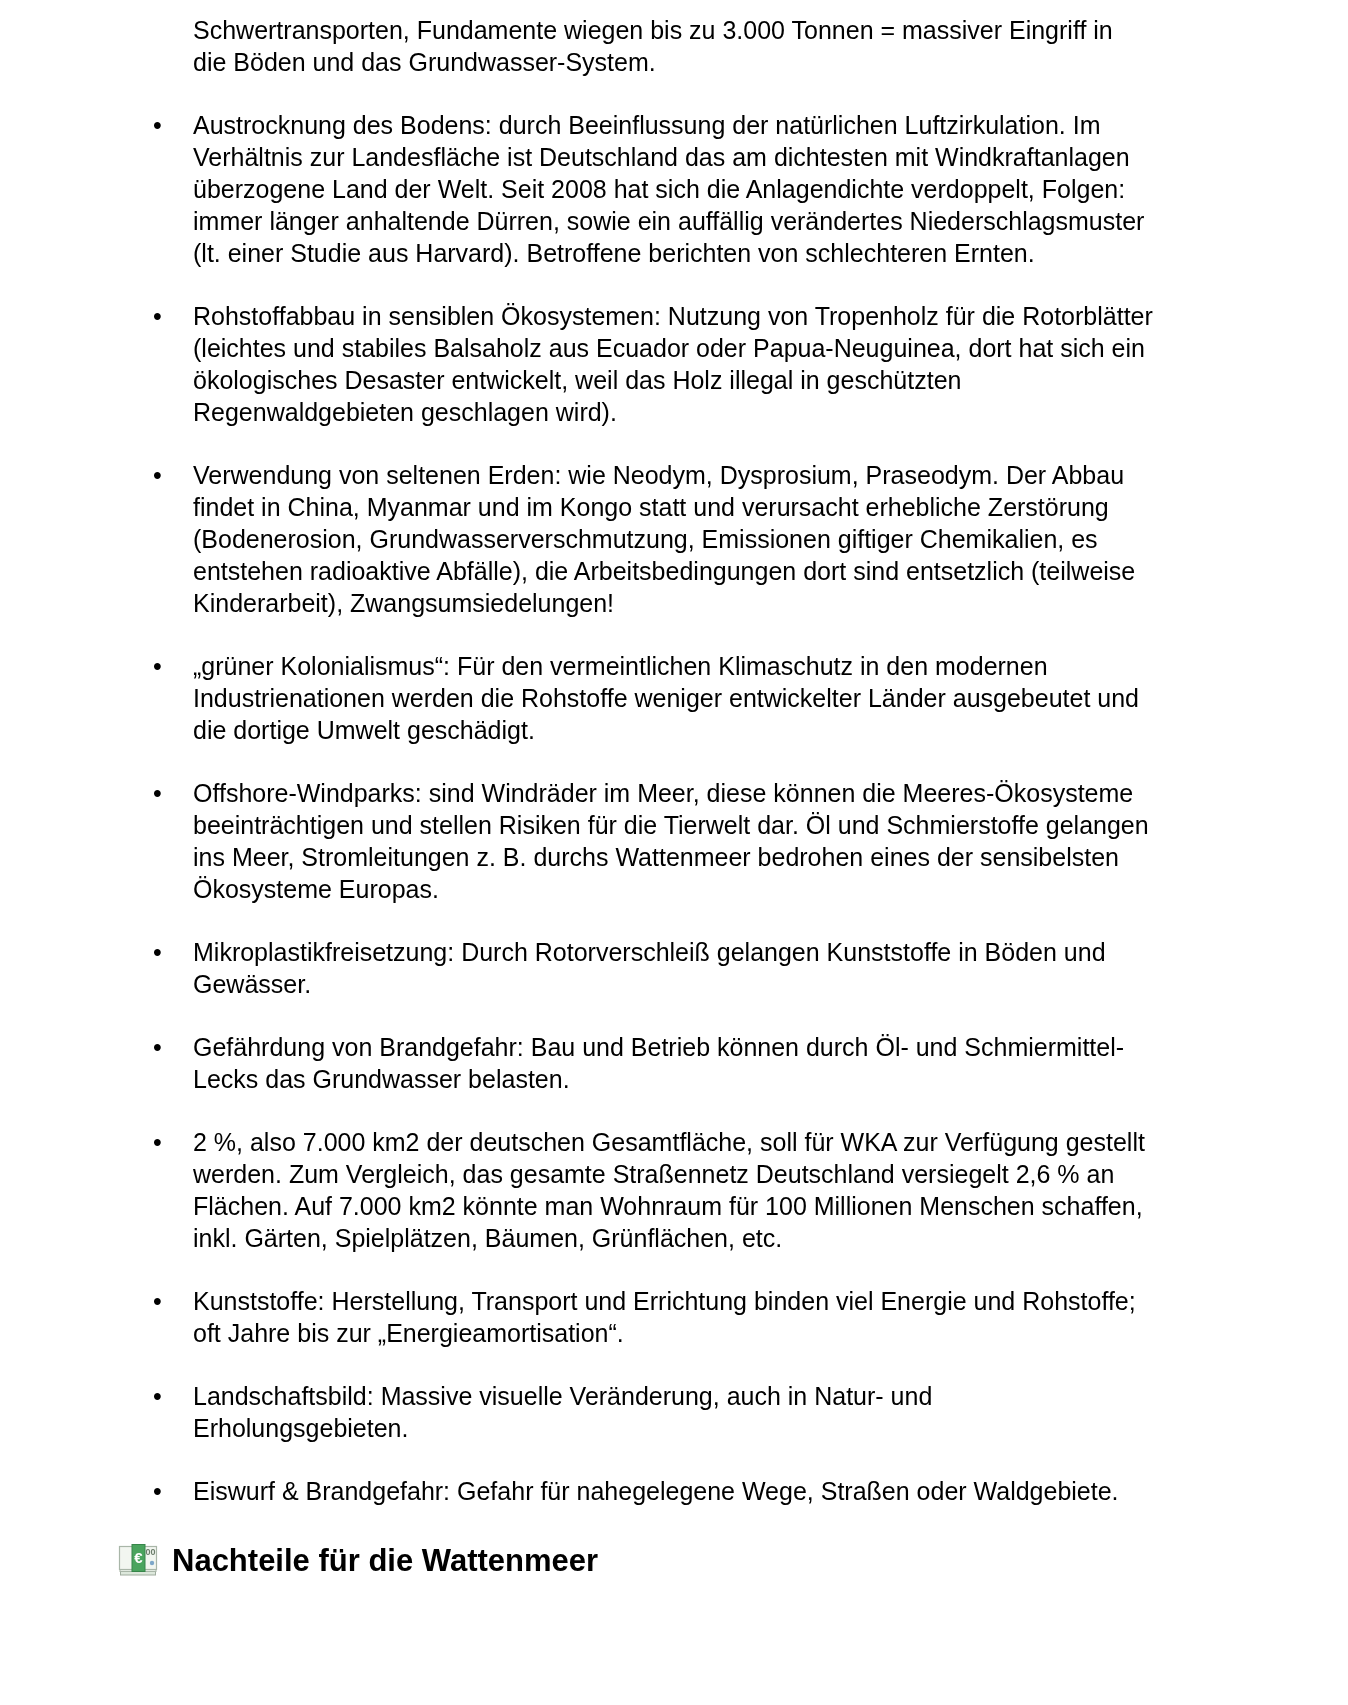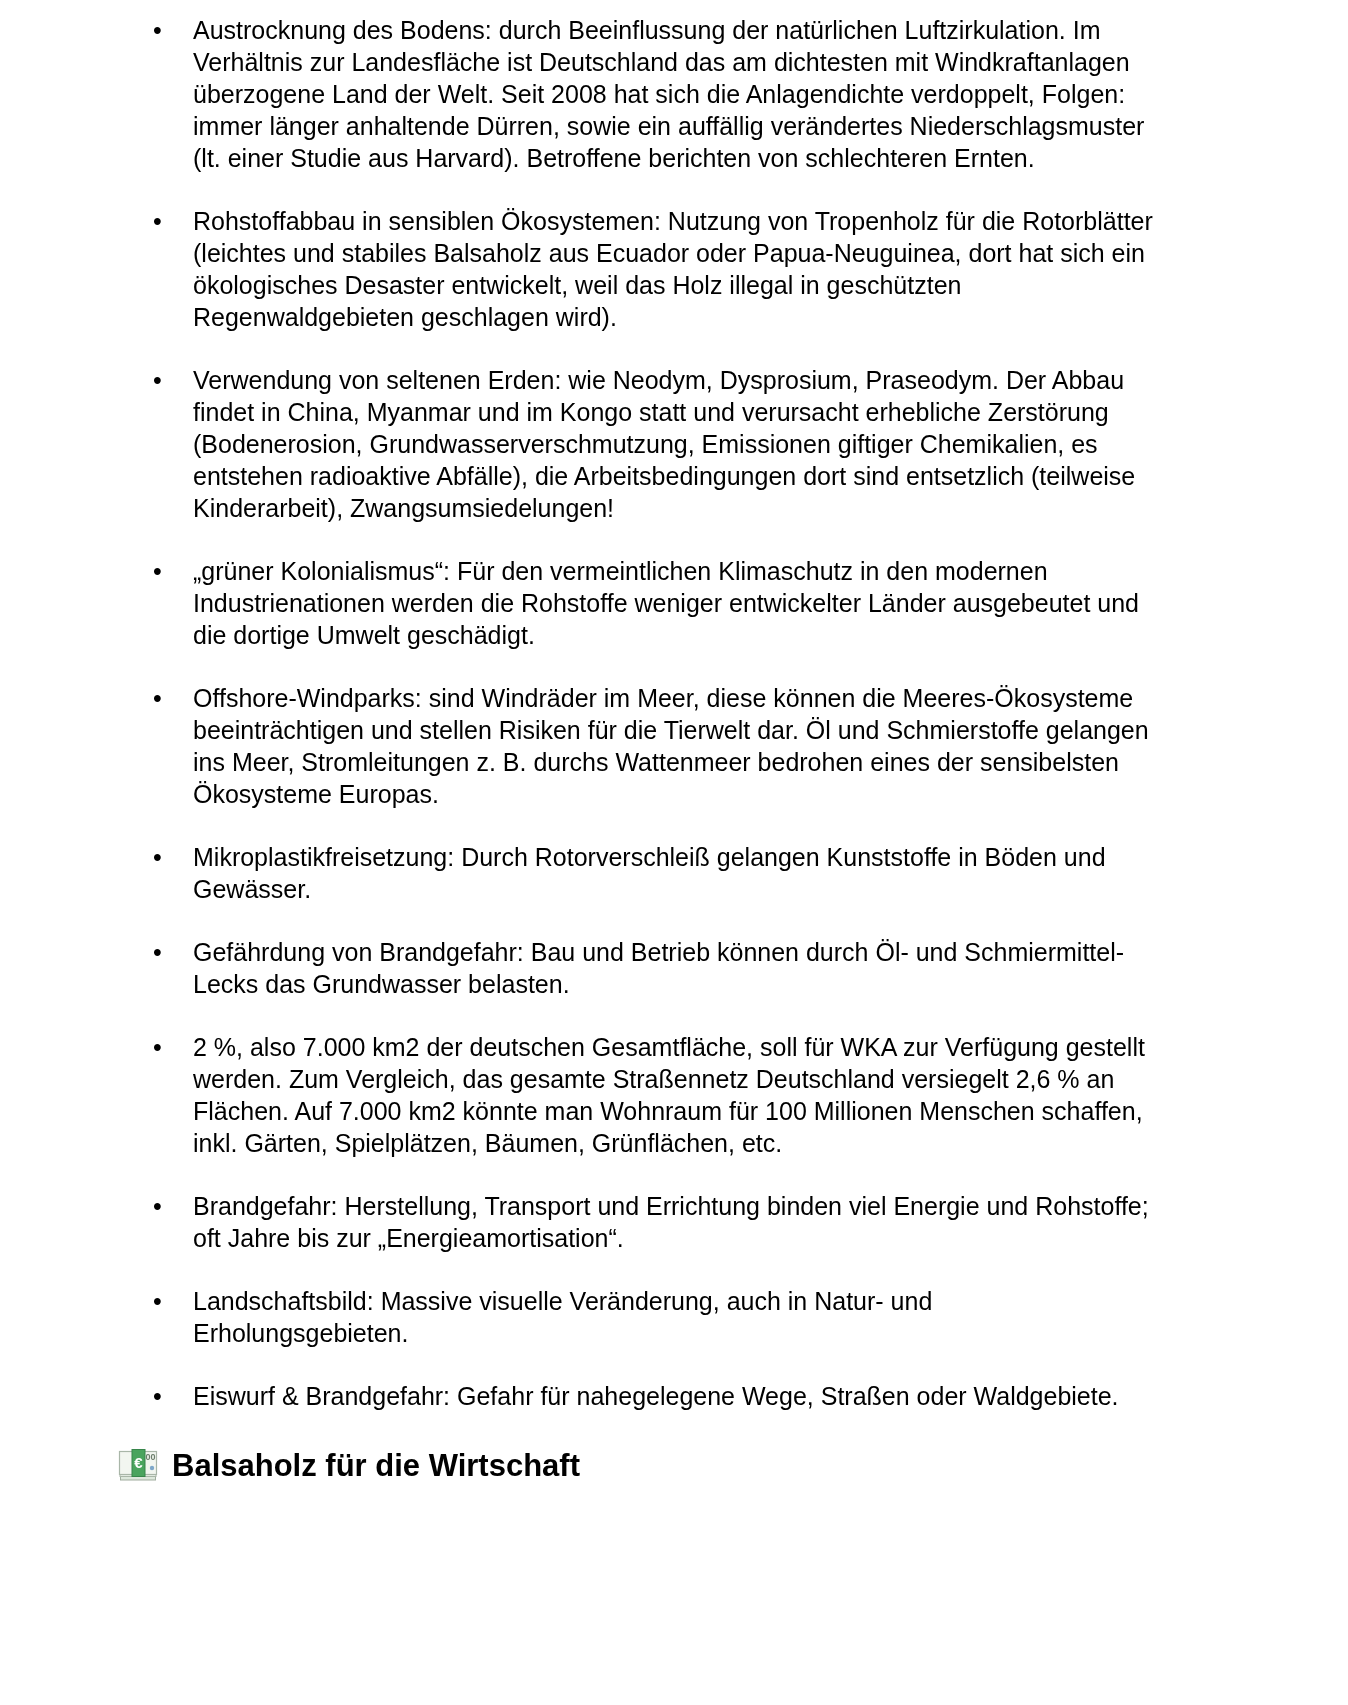--- a/index.html
+++ b/index.html
@@ -63,20 +63,21 @@
     height: 36px;
     flex: 0 0 auto;
   }
   .euro-icon svg { display: block; }
 </style>
 </head>
 <body>
 
 <main class="page">
 
+  <p class="cont-para">Schwertransporten, Fundamente wiegen bis zu 3.000 Tonnen = massiver Eingriff in die Böden und das Grundwasser-System.</p>
 
   <ul class="bullets">
 
     <li>
       <span class="marker">•</span><span class="lead">Austrocknung des Bodens:</span><span> durch Beeinflussung der natürlichen Luftzirkulation. Im Verhältnis zur Landesfläche ist Deutschland das am dichtesten mit Windkraftanlagen überzogene Land der Welt. Seit 2008 hat sich die Anlagendichte verdoppelt, Folgen: immer länger anhaltende Dürren, sowie ein auffällig verändertes Niederschlagsmuster (lt. einer Studie aus Harvard). Betroffene berichten von schlechteren Ernten.</span>
     </li>
 
     <li>
       <span class="marker">•</span><span class="lead">Rohstoffabbau in sensiblen Ökosystemen:</span><span> Nutzung von Tropenholz für die Rotorblätter (leichtes und stabiles Balsaholz aus Ecuador oder Papua-Neuguinea, dort hat sich ein ökologisches Desaster entwickelt, weil das Holz illegal in geschützten Regenwaldgebieten geschlagen wird).</span>
     </li>
@@ -99,21 +100,21 @@
 
     <li>
       <span class="marker">•</span><span class="lead">Gefährdung von Brandgefahr:</span><span> Bau und Betrieb können durch Öl- und Schmiermittel-Lecks das Grundwasser belasten.</span>
     </li>
 
     <li>
       <span class="marker">•</span><span class="lead">2 %, also 7.000 km2 der deutschen Gesamtfläche,</span><span> soll für WKA zur Verfügung gestellt werden. Zum Vergleich, das gesamte Straßennetz Deutschland versiegelt 2,6 % an Flächen. Auf 7.000 km2 könnte man Wohnraum für 100 Millionen Menschen schaffen, inkl. Gärten, Spielplätzen, Bäumen, Grünflächen, etc.</span>
     </li>
 
     <li>
-      <span class="marker">•</span><span class="lead">Brandgefahr:</span><span> Herstellung, Transport und Errichtung binden viel Energie und Rohstoffe; oft Jahre bis zur „Energieamortisation“.</span>
+      <span class="marker">•</span><span class="lead">Kunststoffe:</span><span> Herstellung, Transport und Errichtung binden viel Energie und Rohstoffe; oft Jahre bis zur „Energieamortisation“.</span>
     </li>
 
     <li>
       <span class="marker">•</span><span class="lead">Landschaftsbild:</span><span> Massive visuelle Veränderung, auch in Natur- und Erholungsgebieten.</span>
     </li>
 
     <li>
       <span class="marker">•</span><span class="lead">Eiswurf &amp; Brandgefahr:</span><span> Gefahr für nahegelegene Wege, Straßen oder Waldgebiete.</span>
     </li>
 
@@ -124,16 +125,16 @@
       <svg width="42" height="36" viewBox="0 0 42 36" xmlns="http://www.w3.org/2000/svg" aria-hidden="true">
         <rect x="2.5" y="28" width="35" height="4" fill="#dde8dc" stroke="#9fac9e" stroke-width="1"></rect>
         <rect x="2" y="24.5" width="36" height="4" fill="#e7efe6" stroke="#a9b6a8" stroke-width="1"></rect>
         <rect x="1.5" y="3.5" width="37" height="23" fill="#f2f6f0" stroke="#a9b6a8" stroke-width="1.2"></rect>
         <rect x="14" y="1.5" width="13" height="27" fill="#4aa45e" stroke="#37854a" stroke-width="1"></rect>
         <text x="20.5" y="20" font-size="15" font-weight="bold" fill="#ffffff" text-anchor="middle">€</text>
         <text x="32.5" y="12" font-size="9" fill="#6b7d6b" text-anchor="middle">00</text>
         <circle cx="34" cy="20" r="2.2" fill="#7ea7c9"></circle>
       </svg>
     </span>
-    <span>Balsaholz für die Wirtschaft</span>
+    <span>Nachteile für die Wattenmeer</span>
   </h2>
 
 </main>
 
 </body></html>

